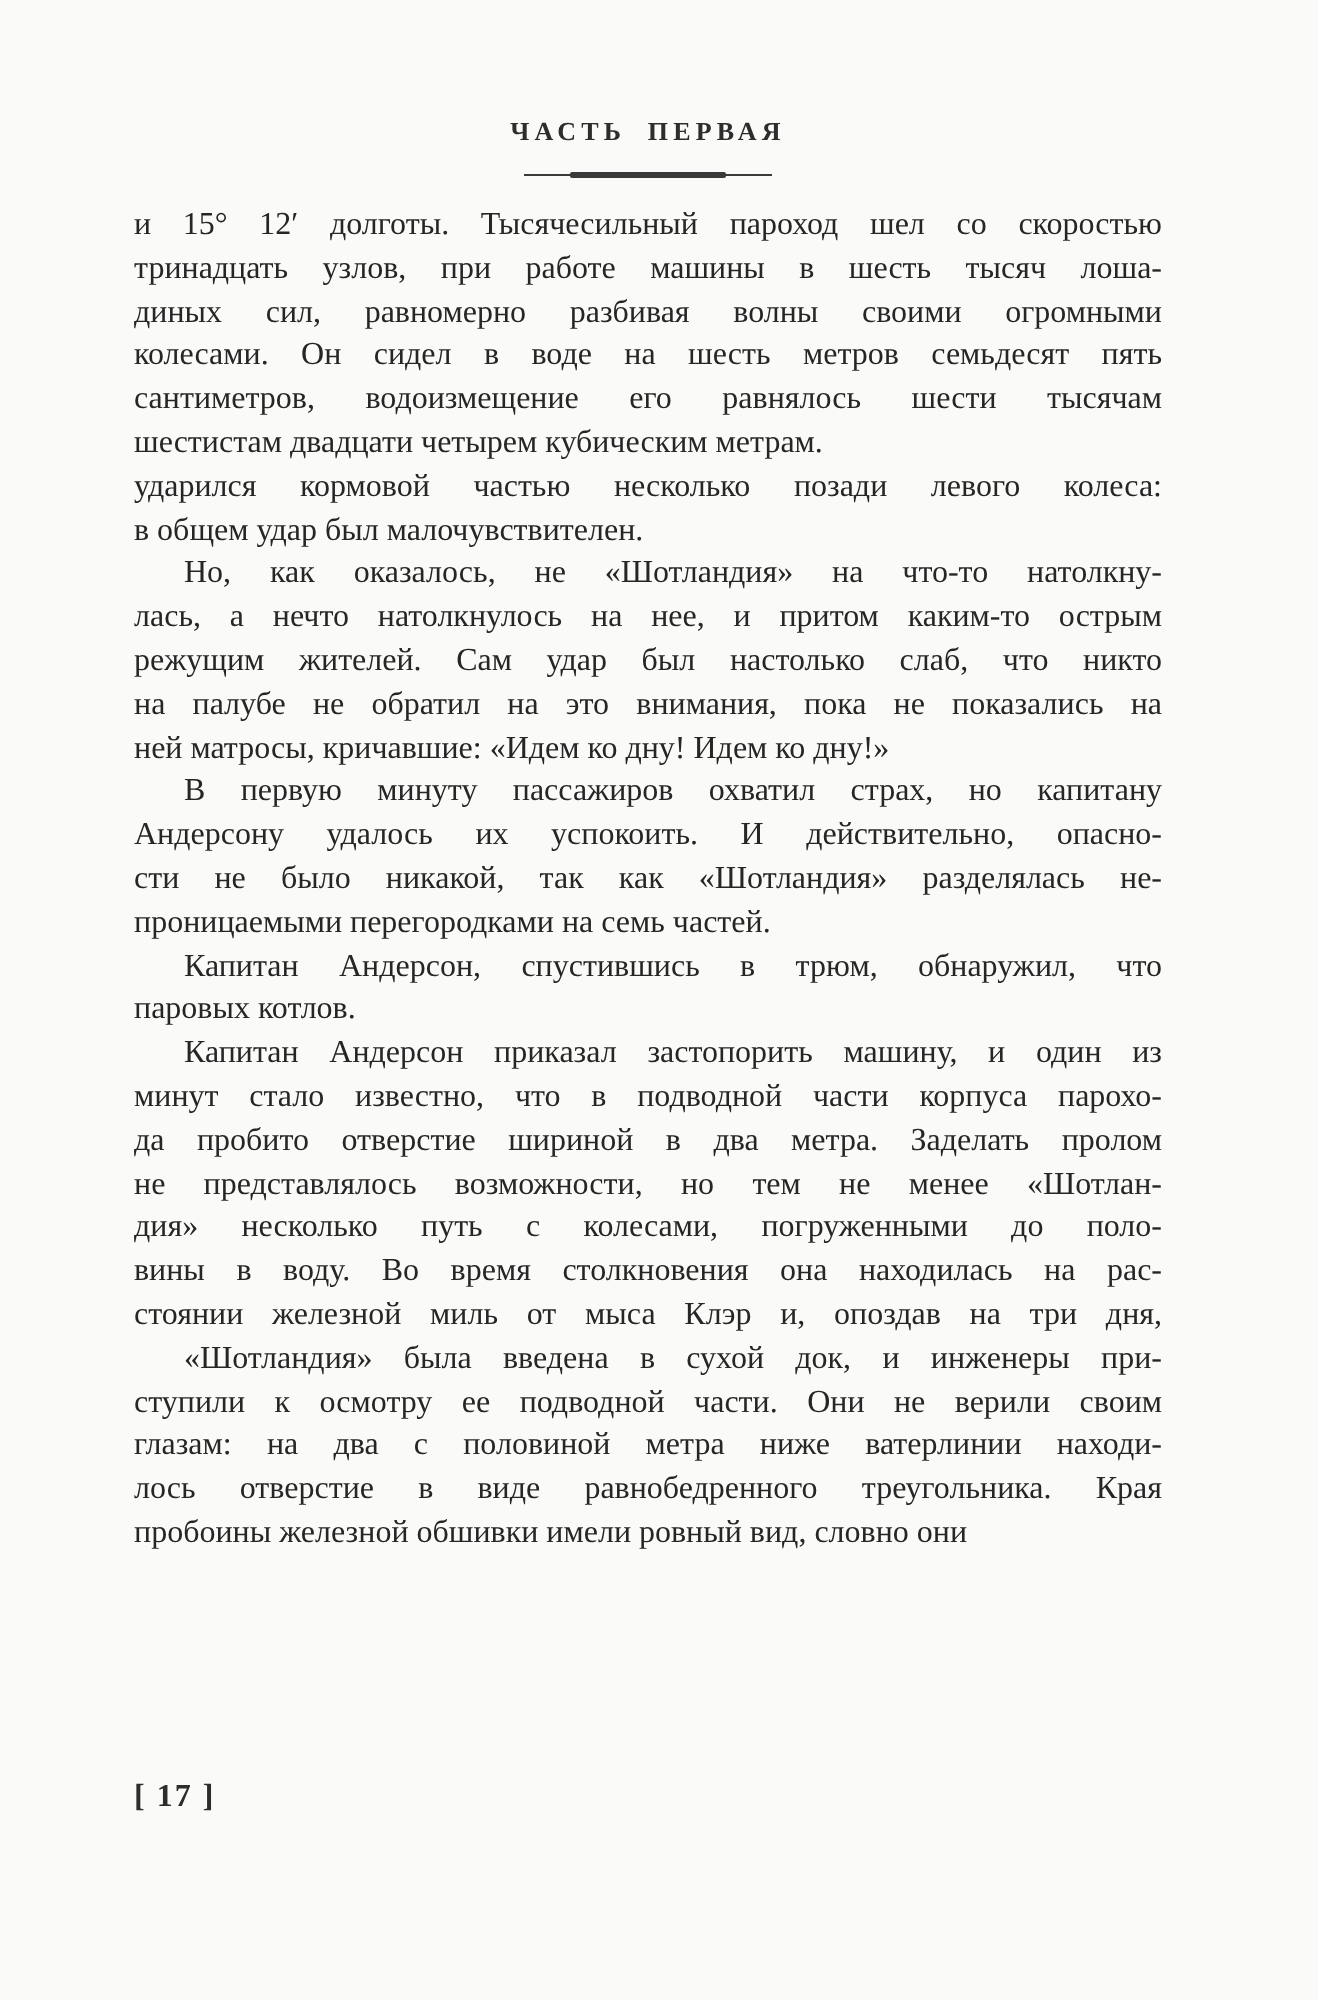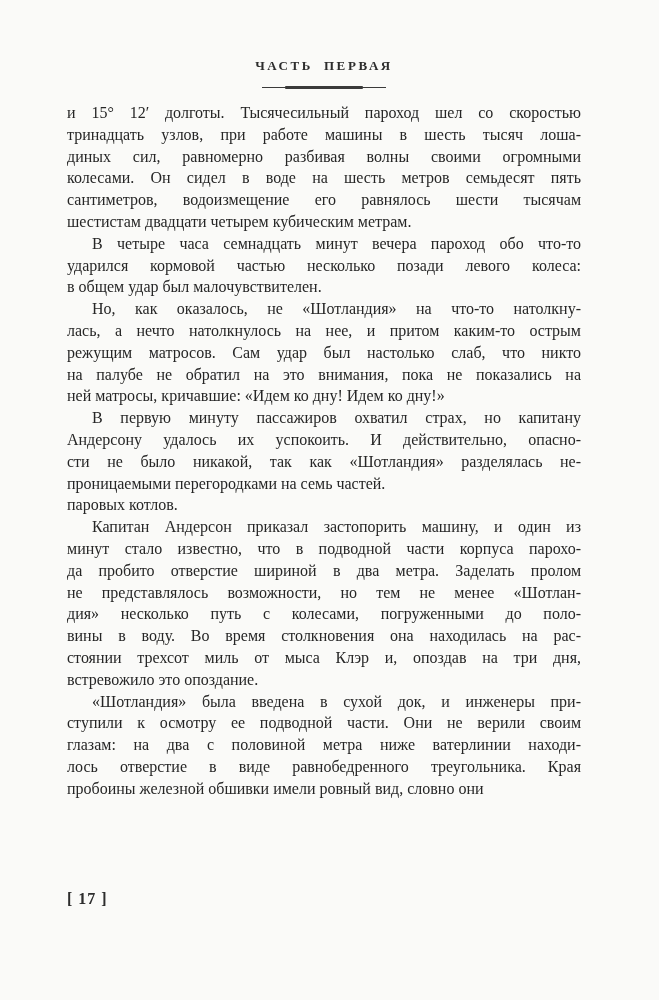--- a/index.html
+++ b/index.html
@@ -90,49 +90,48 @@
   <div class="page-body">
       <div class="para">
         <div class="line">и 15° 12′ долготы. Тысячесильный пароход шел со скоростью</div>
         <div class="line">тринадцать узлов, при работе машины в шесть тысяч лоша-</div>
         <div class="line">диных сил, равномерно разбивая волны своими огромными</div>
         <div class="line">колесами. Он сидел в воде на шесть метров семьдесят пять</div>
         <div class="line">сантиметров, водоизмещение его равнялось шести тысячам</div>
         <div class="line last">шестистам двадцати четырем кубическим метрам.</div>
       </div>
       <div class="para">
-        <div class="line first-indent">В четыре часа семнадцать минут вечера пароход обо что-то</div>
         <div class="line">ударился кормовой частью несколько позади левого колеса:</div>
         <div class="line last">в общем удар был малочувствителен.</div>
       </div>
       <div class="para">
         <div class="line first-indent">Но, как оказалось, не «Шотландия» на что-то натолкну-</div>
         <div class="line">лась, а нечто натолкнулось на нее, и притом каким-то острым</div>
-        <div class="line">режущим матросов. Сам удар был настолько слаб, что никто</div>
+        <div class="line">режущим жителей. Сам удар был настолько слаб, что никто</div>
         <div class="line">на палубе не обратил на это внимания, пока не показались на</div>
         <div class="line last">ней матросы, кричавшие: «Идем ко дну! Идем ко дну!»</div>
       </div>
       <div class="para">
         <div class="line first-indent">В первую минуту пассажиров охватил страх, но капитану</div>
         <div class="line">Андерсону удалось их успокоить. И действительно, опасно-</div>
         <div class="line">сти не было никакой, так как «Шотландия» разделялась не-</div>
         <div class="line last">проницаемыми перегородками на семь частей.</div>
       </div>
       <div class="para">
+        <div class="line first-indent">Капитан Андерсон, спустившись в трюм, обнаружил, что</div>
         <div class="line last">паровых котлов.</div>
       </div>
       <div class="para">
         <div class="line first-indent">Капитан Андерсон приказал застопорить машину, и один из</div>
         <div class="line">минут стало известно, что в подводной части корпуса парохо-</div>
         <div class="line">да пробито отверстие шириной в два метра. Заделать пролом</div>
         <div class="line">не представлялось возможности, но тем не менее «Шотлан-</div>
         <div class="line">дия» несколько путь с колесами, погруженными до поло-</div>
         <div class="line">вины в воду. Во время столкновения она находилась на рас-</div>
-        <div class="line">стоянии трехсот миль от мыса Клэр и, опоздав на три дня,</div>
-        <div class="line last">встревожило это опоздание.</div>
+        <div class="line">стоянии железной миль от мыса Клэр и, опоздав на три дня,</div>
       </div>
       <div class="para">
         <div class="line first-indent">«Шотландия» была введена в сухой док, и инженеры при-</div>
         <div class="line">ступили к осмотру ее подводной части. Они не верили своим</div>
         <div class="line">глазам: на два с половиной метра ниже ватерлинии находи-</div>
         <div class="line">лось отверстие в виде равнобедренного треугольника. Края</div>
         <div class="line last">пробоины железной обшивки имели ровный вид, словно они</div>
       </div>
     </div>
 

